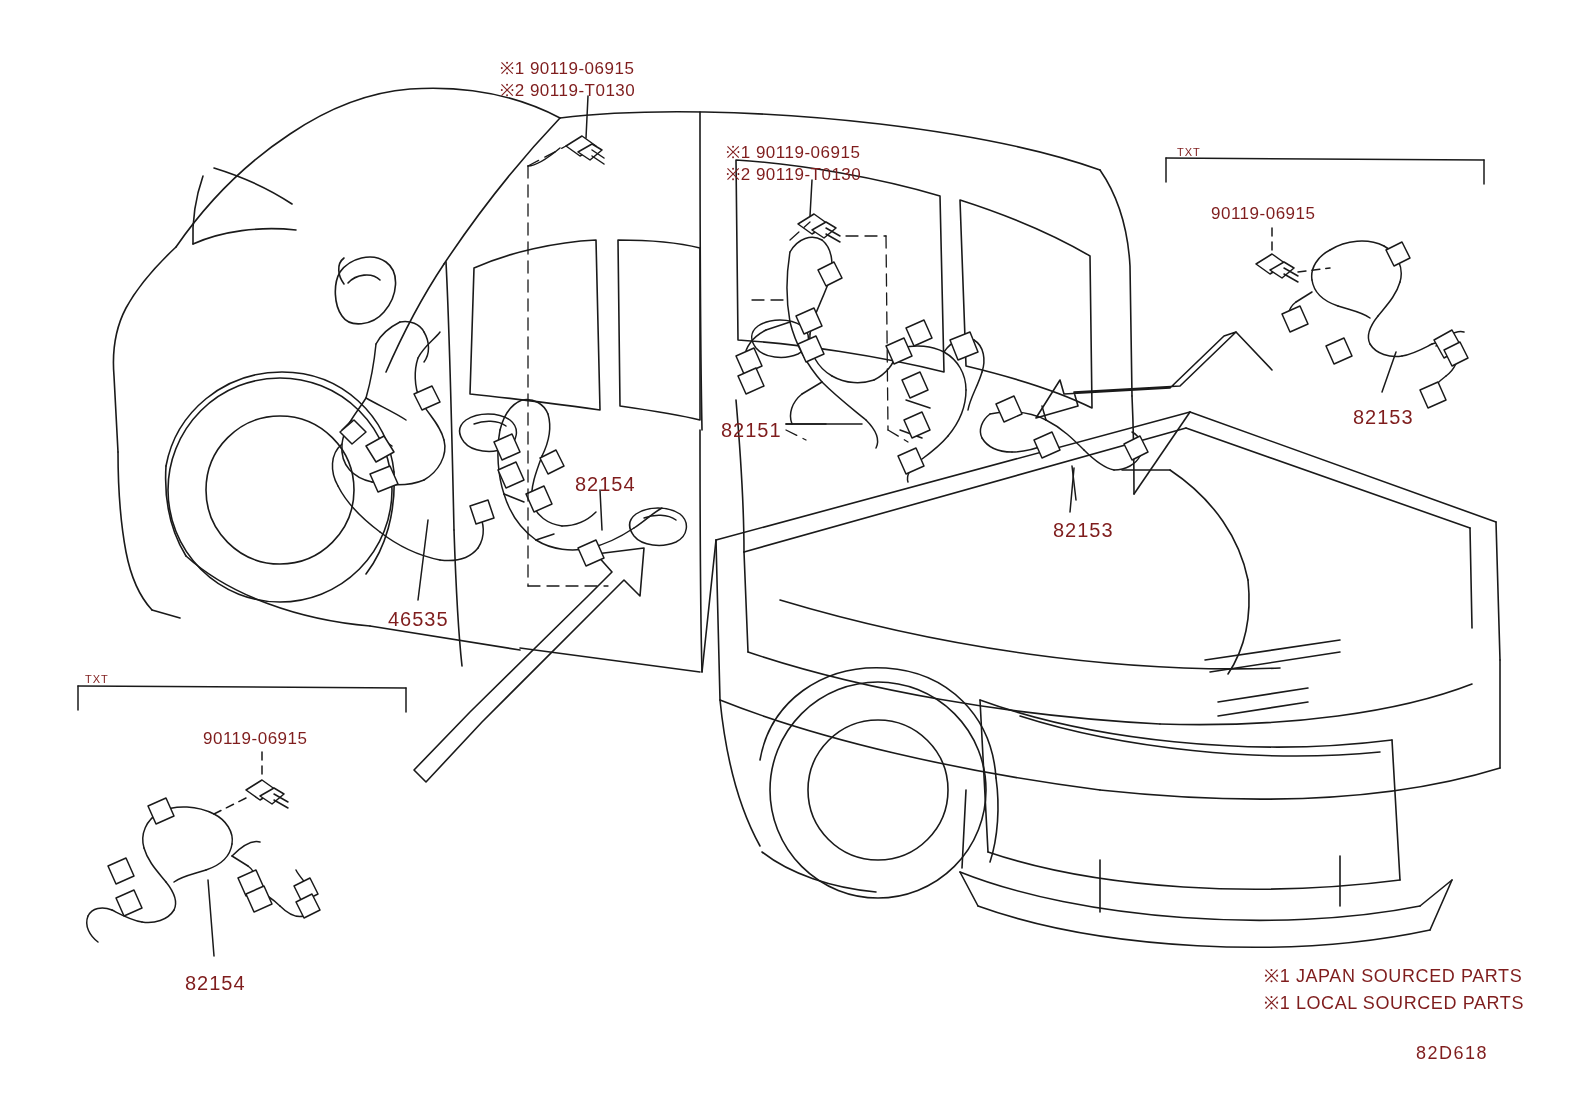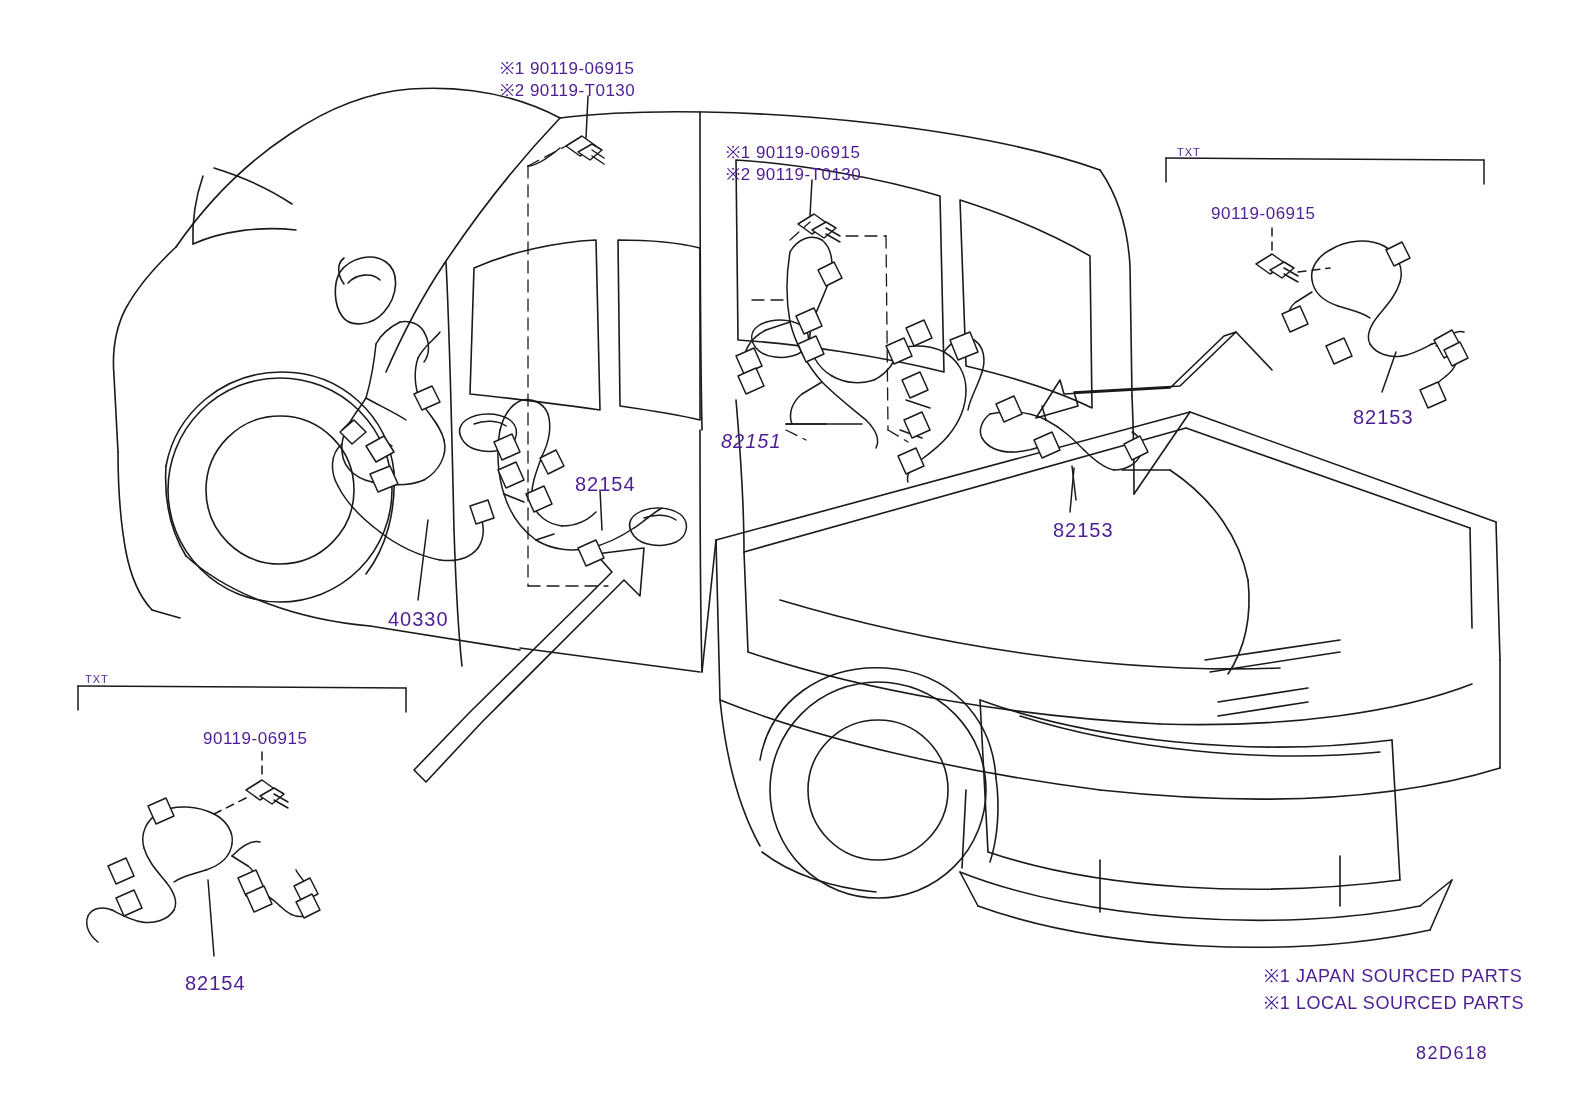--- a/index.html
+++ b/index.html
@@ -20,21 +20,21 @@
     position: absolute;
     left: 0; top: 0;
     width: 1592px;
     height: 1099px;
   }
   .lbl {
     position: absolute;
     font-family: "Liberation Sans", sans-serif;
     font-size: 19px;
     letter-spacing: 0.5px;
-    color: #4c1d95;
+    color: #7f1d1d;
     white-space: pre;
     line-height: 1.25;
   }
   .lbl.small {
     font-size: 17px;
   }
   .lbl.part {
     font-size: 20px;
     letter-spacing: 1px;
   }
@@ -396,23 +396,23 @@
 
     </g>
   </svg>
 
   <div class="lbl small" style="left:500px; top:58px;">※1 90119-06915</div>
   <div class="lbl small" style="left:500px; top:80px;">※2 90119-T0130</div>
 
   <div class="lbl small" style="left:726px; top:142px;">※1 90119-06915</div>
   <div class="lbl small" style="left:726px; top:164px;">※2 90119-T0130</div>
 
-  <div class="lbl part" style="left:721px; top:429px;font-style:italic;">82151</div>
+  <div class="lbl part" style="left:721px; top:418px;">82151</div>
   <div class="lbl part" style="left:575px; top:472px;">82154</div>
-  <div class="lbl part" style="left:388px; top:607px;">40330</div>
+  <div class="lbl part" style="left:388px; top:607px;">46535</div>
   <div class="lbl part" style="left:1053px; top:518px;">82153</div>
 
   <div class="lbl txt" style="left:1177px; top:146px;">TXT</div>
   <div class="lbl small" style="left:1211px; top:203px;">90119-06915</div>
   <div class="lbl part" style="left:1353px; top:405px;">82153</div>
 
   <div class="lbl txt" style="left:85px; top:673px;">TXT</div>
   <div class="lbl small" style="left:203px; top:728px;">90119-06915</div>
   <div class="lbl part" style="left:185px; top:971px;">82154</div>
 

